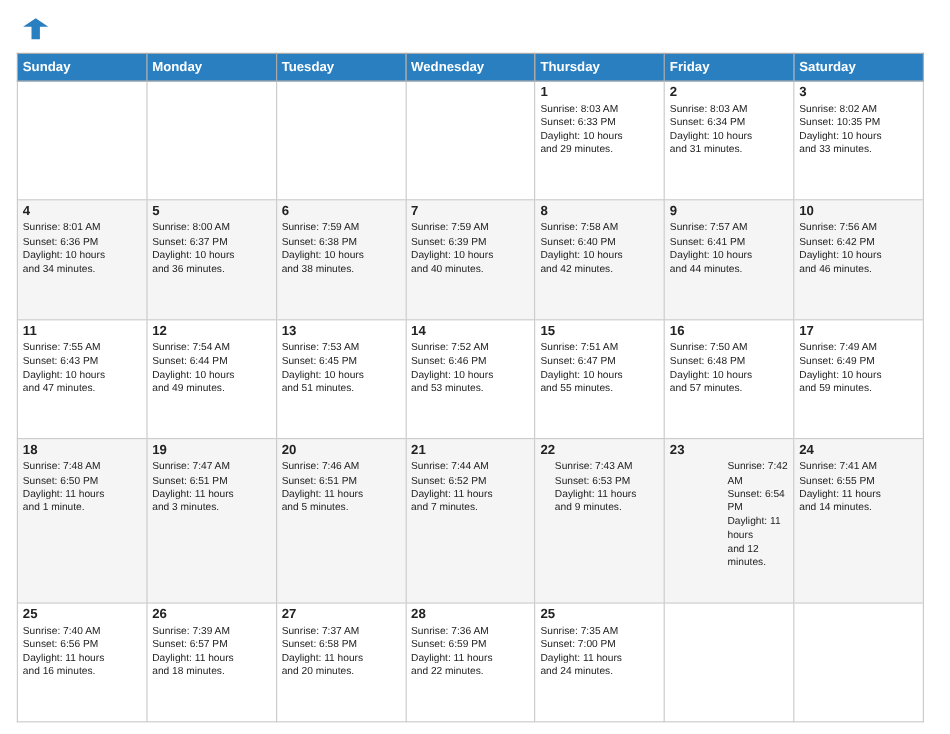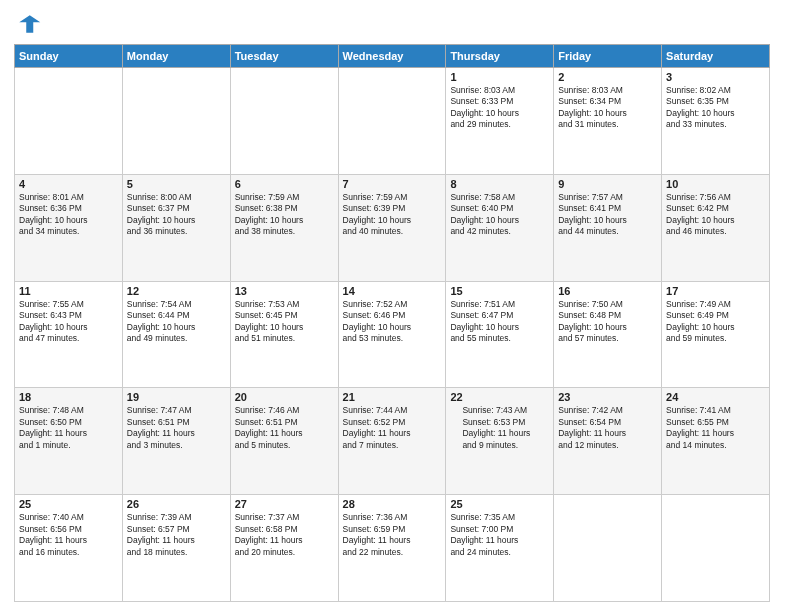--- a/index.html
+++ b/index.html
@@ -148,21 +148,21 @@
           <td>
             <span class="day-num">2</span>
             <div class="day-info" style="white-space: pre-line;">Sunrise: 8:03 AM
 Sunset: 6:34 PM
 Daylight: 10 hours
 and 31 minutes.</div>
           </td>
           <td>
             <span class="day-num">3</span>
             <div class="day-info" style="white-space: pre-line;">Sunrise: 8:02 AM
-Sunset: 6:35 PM
+Sunset: 10:35 PM
 Daylight: 10 hours
 and 33 minutes.</div>
           </td>
         </tr>
         <tr>
           <td>
             <span class="day-num">4</span>
             <div class="day-info" style="white-space: pre-line;">Sunrise: 8:01 AM
 Sunset: 6:36 PM
 Daylight: 10 hours
@@ -293,21 +293,21 @@
           </td>
           <td>
             <span class="day-num">22</span>
             <div class="day-info" style="white-space: pre-line; margin-left: 12px;">Sunrise: 7:43 AM
 Sunset: 6:53 PM
 Daylight: 11 hours
 and 9 minutes.</div>
           </td>
           <td>
             <span class="day-num">23</span>
-            <div class="day-info" style="white-space: pre-line;">Sunrise: 7:42 AM
+            <div class="day-info" style="white-space: pre-line; margin-left: 48px;">Sunrise: 7:42 AM
 Sunset: 6:54 PM
 Daylight: 11 hours
 and 12 minutes.</div>
           </td>
           <td>
             <span class="day-num">24</span>
             <div class="day-info" style="white-space: pre-line;">Sunrise: 7:41 AM
 Sunset: 6:55 PM
 Daylight: 11 hours
 and 14 minutes.</div>

